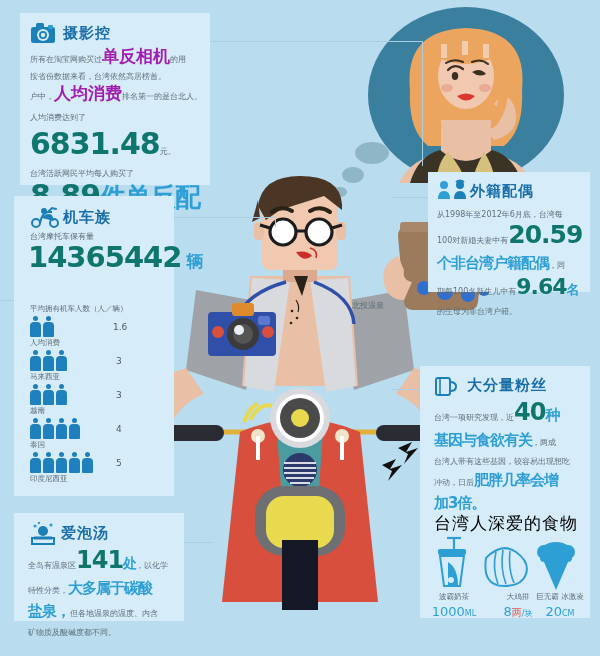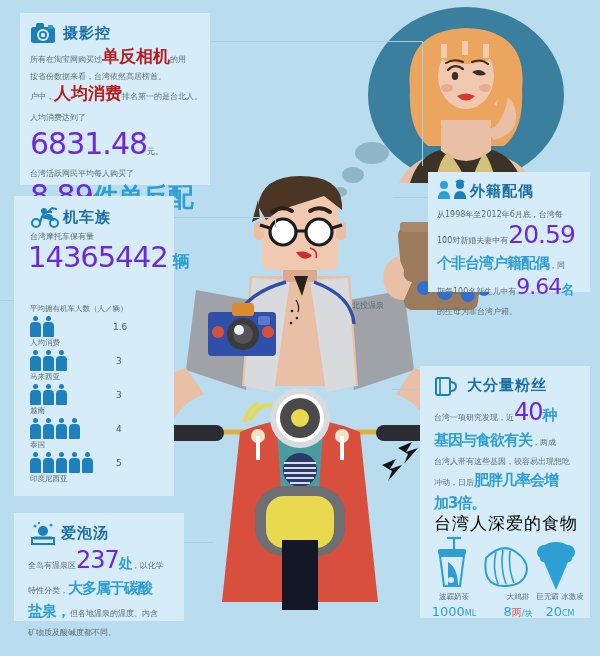--- a/index.html
+++ b/index.html
@@ -23,24 +23,24 @@
   .sec-head{position:absolute;display:flex;align-items:center;gap:7px;}
   .sec-title{
     font-size:15px;font-weight:bold;color:#1b6fa8;letter-spacing:1px;
     white-space:nowrap;
   }
   .sec-icon{width:26px;height:22px;position:relative;flex:0 0 auto;}
 
   
   .copy{position:absolute;color:#5a6b75;font-size:8px;line-height:17px;}
   .copy .sm{font-size:8px;color:#5f707a;}
-  .big{color:#b91c1c;font-size:17px;font-weight:bold;letter-spacing:0px;}
+  .big{color:#a21caf;font-size:17px;font-weight:bold;letter-spacing:0px;}
   .huge{color:#2e9fd4;font-size:26px;font-weight:bold;letter-spacing:-1px;}
   .mid{color:#2e9fd4;font-size:13px;font-weight:bold;}
-  .num-xl{color:#6d28d9;font-size:30px;letter-spacing:-1px;font-weight:normal;}
+  .num-xl{color:#0f766e;font-size:30px;letter-spacing:-1px;font-weight:bold;}
 
   
   .pp-caption{position:absolute;font-size:7.5px;color:#5a6b75;}
   .pp-row{position:absolute;display:flex;align-items:flex-end;gap:2px;}
   .pp{width:11px;height:21px;position:relative;}
   .pp .hd{position:absolute;left:3px;top:0;width:5px;height:5px;border-radius:50%;background:#1e80bd;}
   .pp .bd{position:absolute;left:0;top:6px;width:11px;height:15px;background:#1e80bd;
           border-radius:4px 4px 1px 1px;}
   .pp-val{position:absolute;font-size:9px;color:#4a5b66;}
   .pp-lab{position:absolute;font-size:7.5px;color:#5a6b75;}
@@ -359,21 +359,21 @@
         <path d="M4 16 l22 0 l0 6 l-22 0z" fill="none" stroke="#1b7fb8" stroke-width="2"></path>
         <path d="M6 16 l18 0" stroke="#1b7fb8" stroke-width="3"></path>
         <circle cx="7" cy="4" r="1.6" fill="#2e9fd4"></circle>
         <circle cx="23" cy="3" r="1.6" fill="#2e9fd4"></circle>
         <circle cx="11" cy="1" r="1.2" fill="#2e9fd4"></circle>
       </svg>
     </span>
     <span class="sec-title">爱泡汤</span>
   </div>
   <div class="copy nosel" style="left:28px;top:548px;width:150px;">
-    <div style="line-height:24px;"><span class="sm">全岛有温泉区</span><span class="num-xl" style="font-size:24px;">237</span><span class="huge" style="font-size:14px;">处</span><span class="sm">，以化学</span></div>
+    <div style="line-height:24px;"><span class="sm">全岛有温泉区</span><span class="num-xl" style="font-size:24px;">141</span><span class="huge" style="font-size:14px;">处</span><span class="sm">，以化学</span></div>
     <div style="line-height:20px;"><span class="sm">特性分类，</span><span class="huge" style="font-size:15px;">大多属于碳酸</span></div>
     <div style="line-height:20px;"><span class="huge" style="font-size:15px;">盐泉，</span><span class="sm">但各地温泉的温度、内含</span></div>
     <div><span class="sm">矿物质及酸碱度都不同。</span></div>
   </div>
 
   <div class="panel" style="left:428px;top:172px;width:162px;height:120px;"></div>
   <div class="sec-head" style="left:437px;top:180px;text-align:center;">
     <span class="sec-icon">
       <svg width="34" height="20" viewBox="0 0 34 20">
         <circle cx="7" cy="5" r="4" fill="#2e9fd4"></circle>

